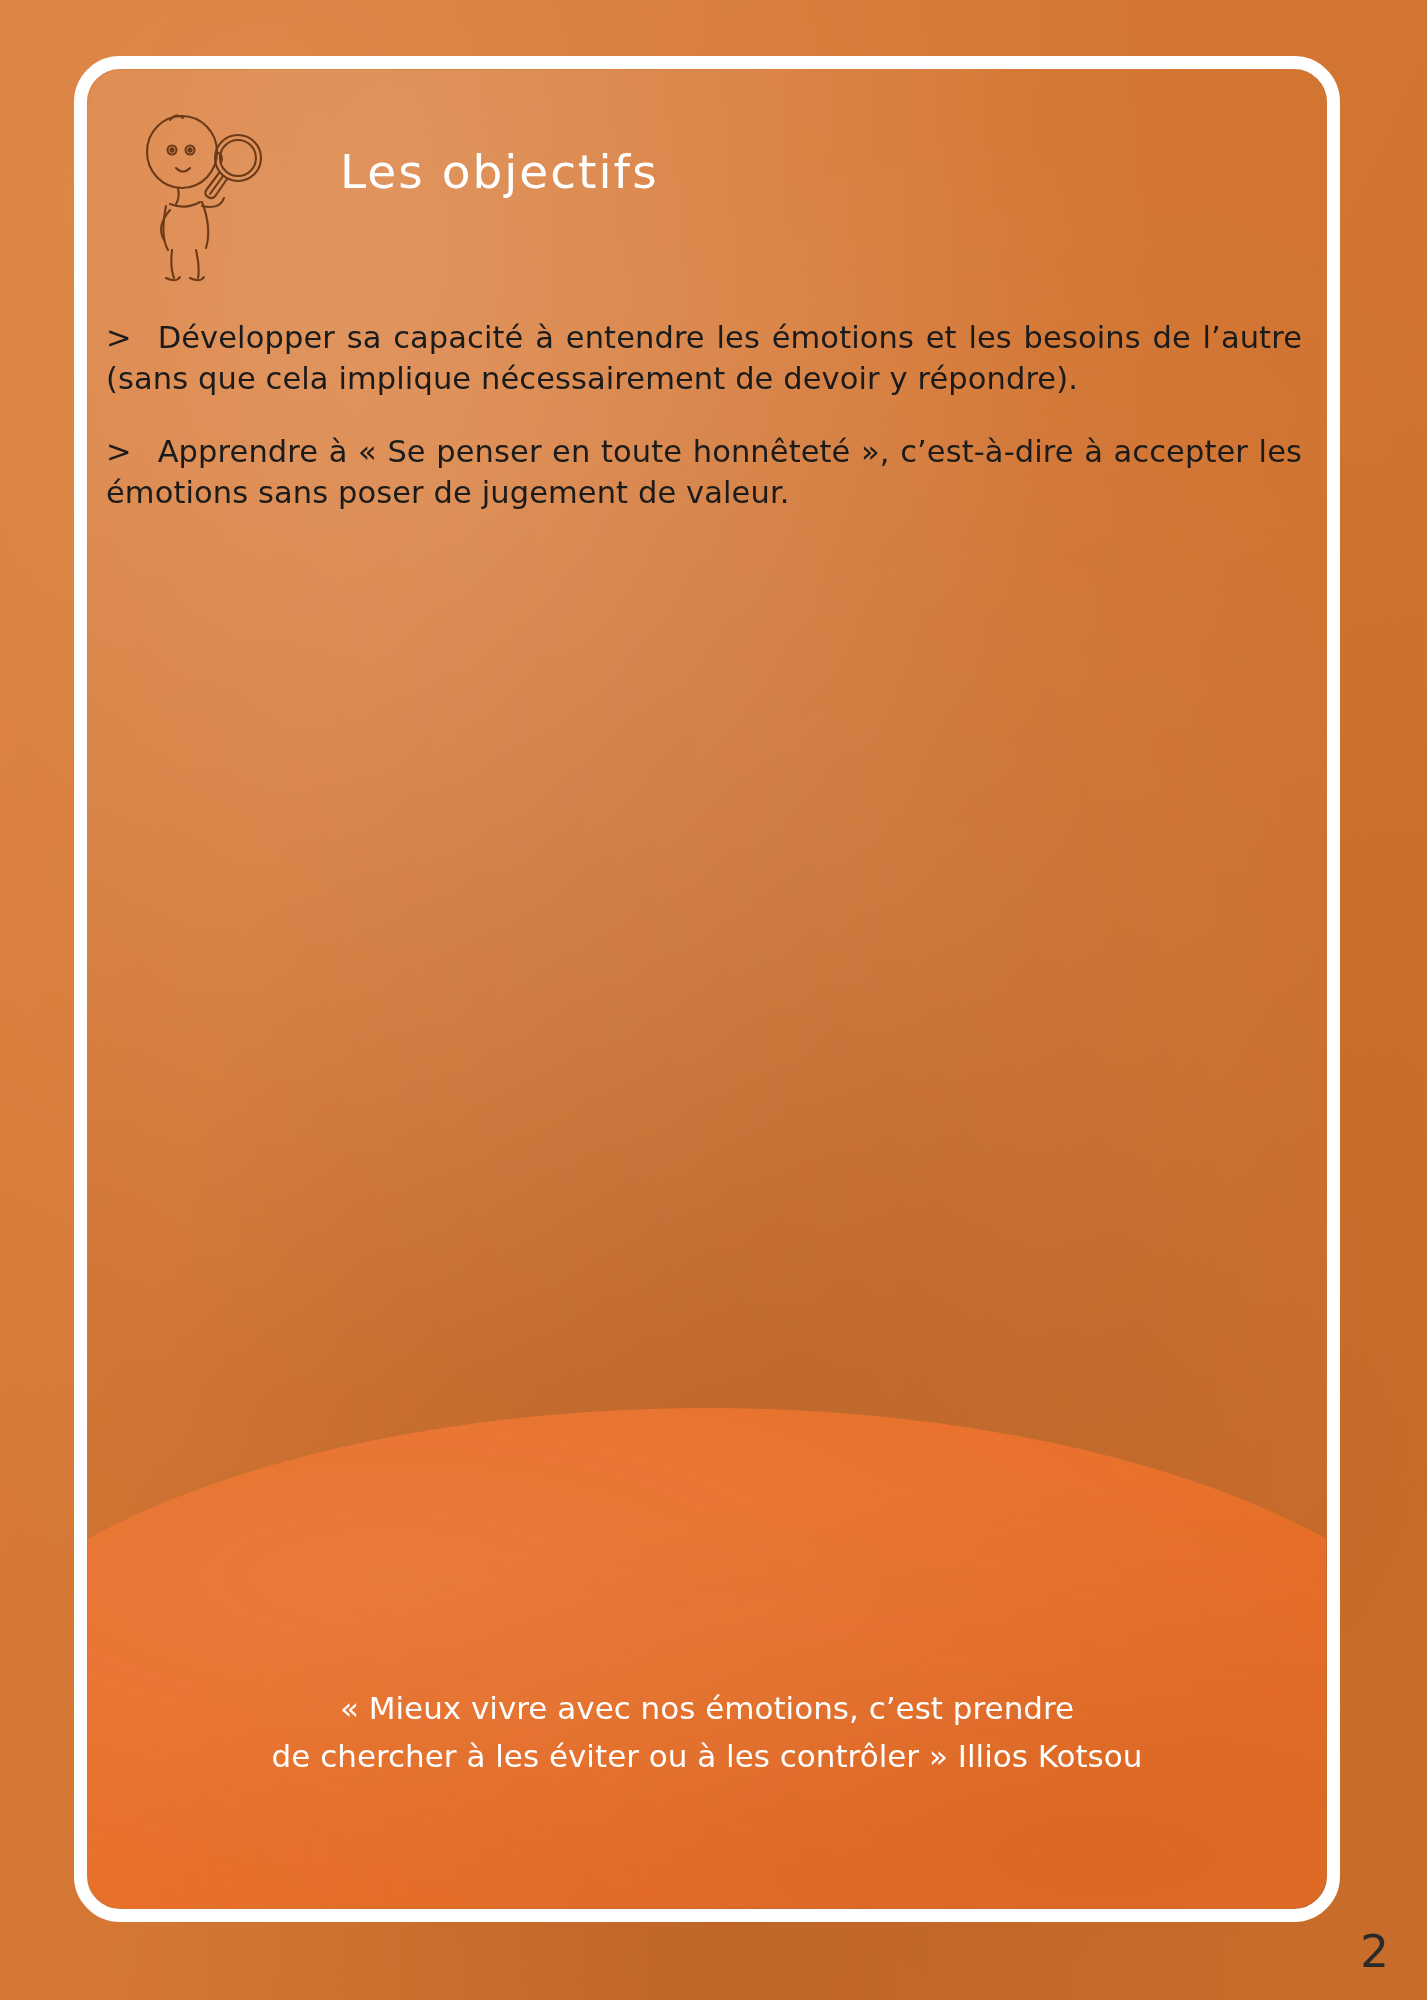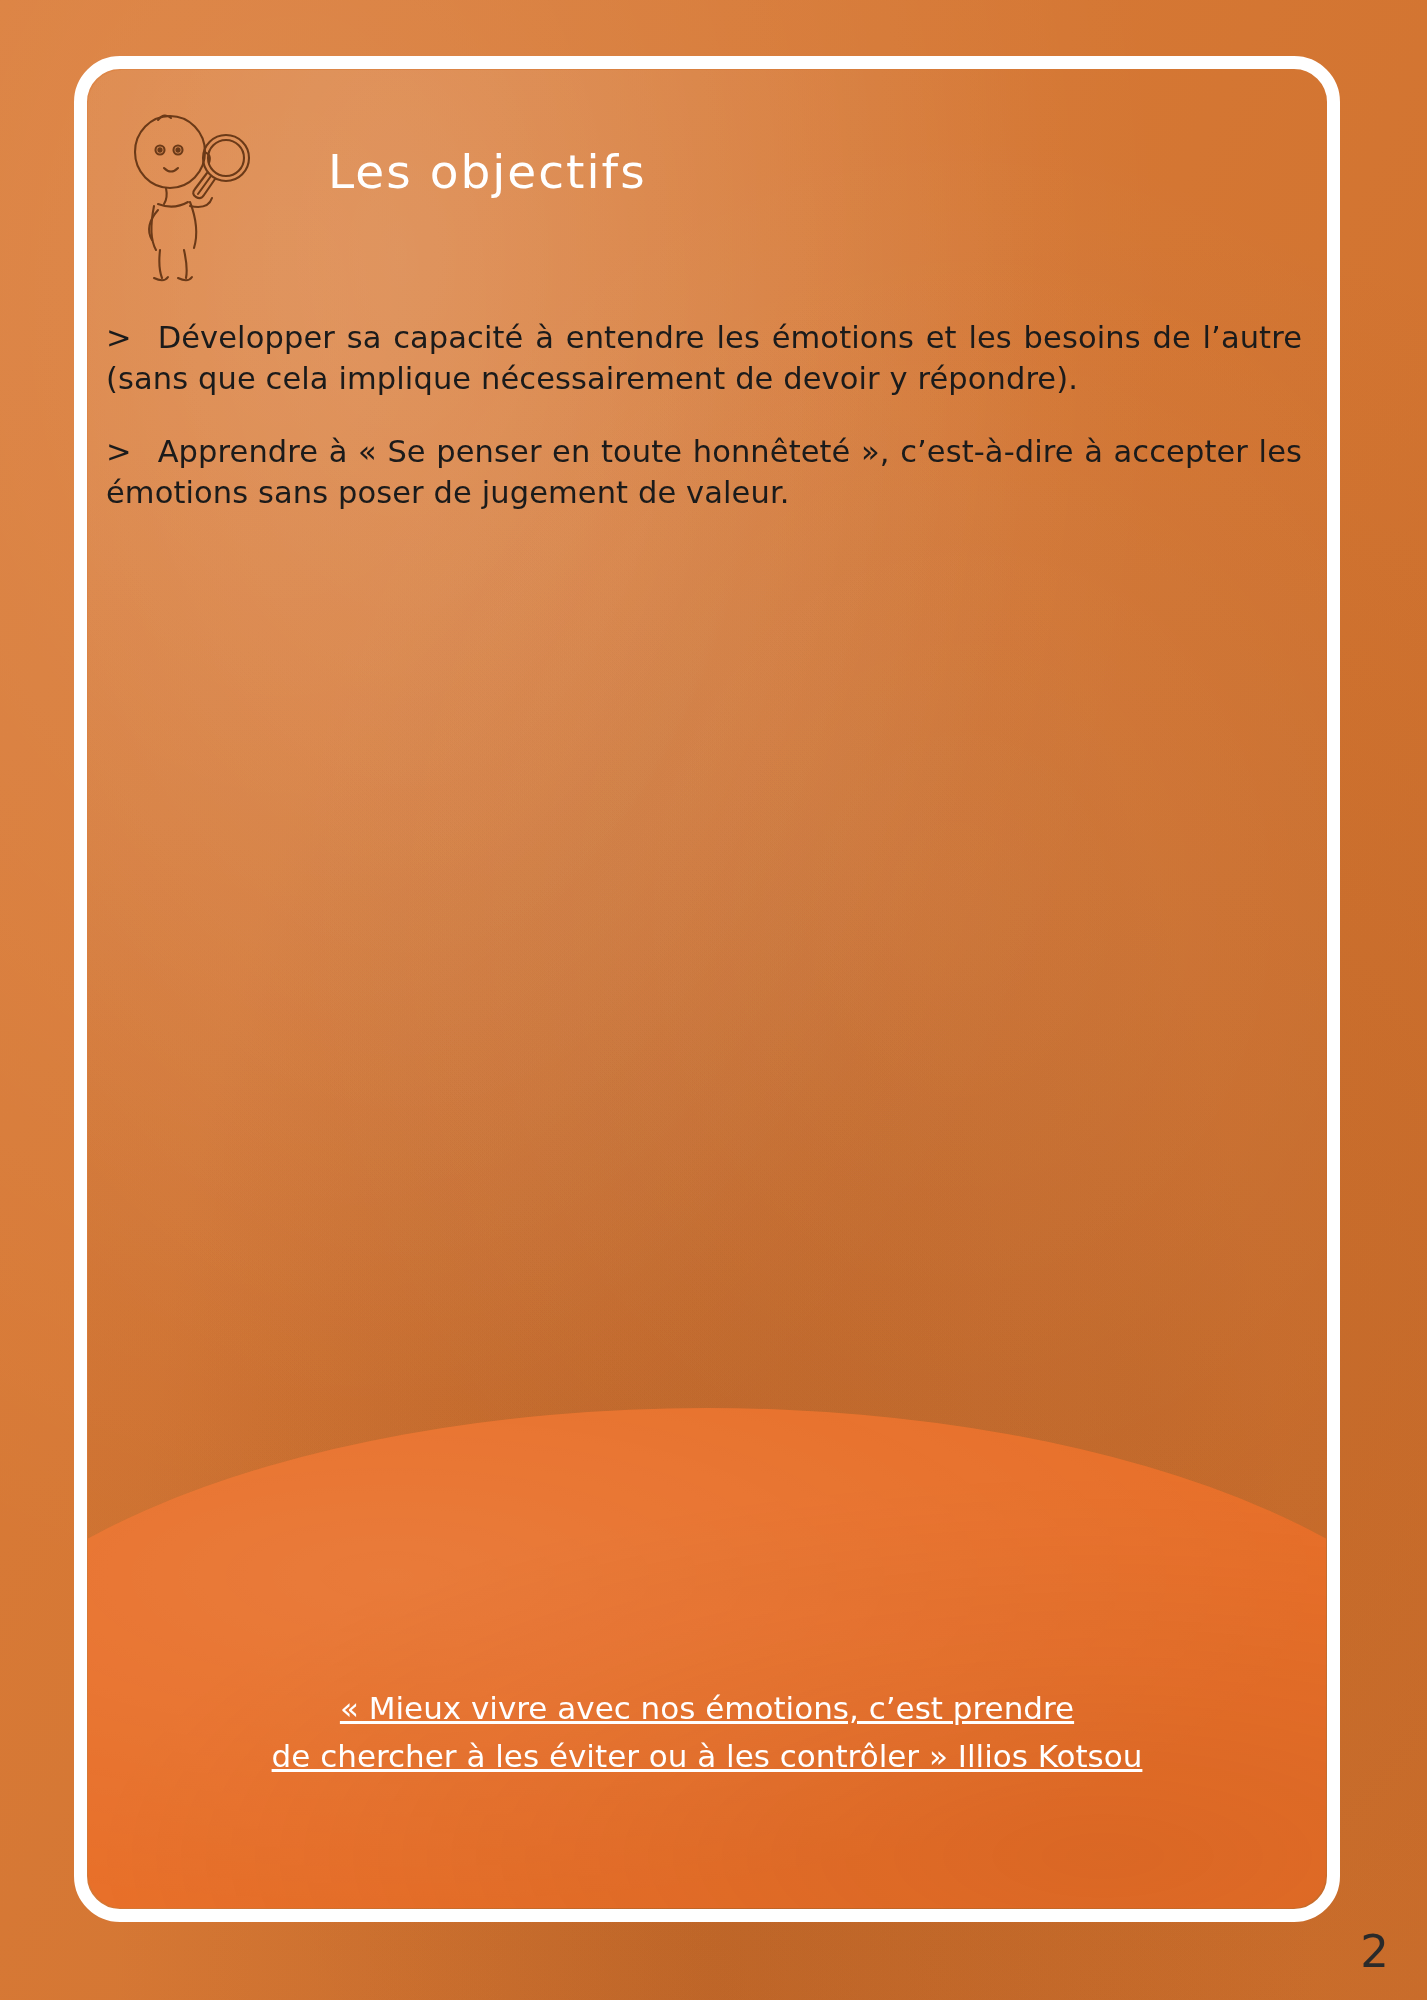--- a/index.html
+++ b/index.html
@@ -75,21 +75,21 @@
     inset: 0;
     border-radius: 50% 50% 0 0 / 62% 62% 0 0;
     background:
       radial-gradient(ellipse at 30% 30%, rgba(255,255,255,0.08), rgba(255,255,255,0) 60%),
       radial-gradient(ellipse at 75% 80%, rgba(150,60,10,0.16), rgba(0,0,0,0) 60%);
   }
 
   
   .header {
     position: absolute;
-    left: 0;
+    left: 12px;
     top: 30px;
     width: 100%;
     height: 180px;
   }
   .mascot {
     position: absolute;
     left: 26px;
     top: 10px;
     width: 150px;
     height: 175px;
@@ -138,21 +138,21 @@
     right: 0;
     bottom: 128px;
     color: #ffffff;
     text-align: center;
     font-size: 31px;
     line-height: 1.55;
     font-family: "DejaVu Sans", sans-serif;
     padding: 0 36px;
     box-sizing: border-box;
   }
-  .quote div { white-space: nowrap; text-decoration: underline; }
+  .quote div { white-space: nowrap; }
 
   .page-number {
     position: absolute;
     right: 38px;
     bottom: 22px;
     color: #2a2a2a;
     font-size: 45px;
     font-family: "DejaVu Sans", sans-serif;
   }
 </style>

